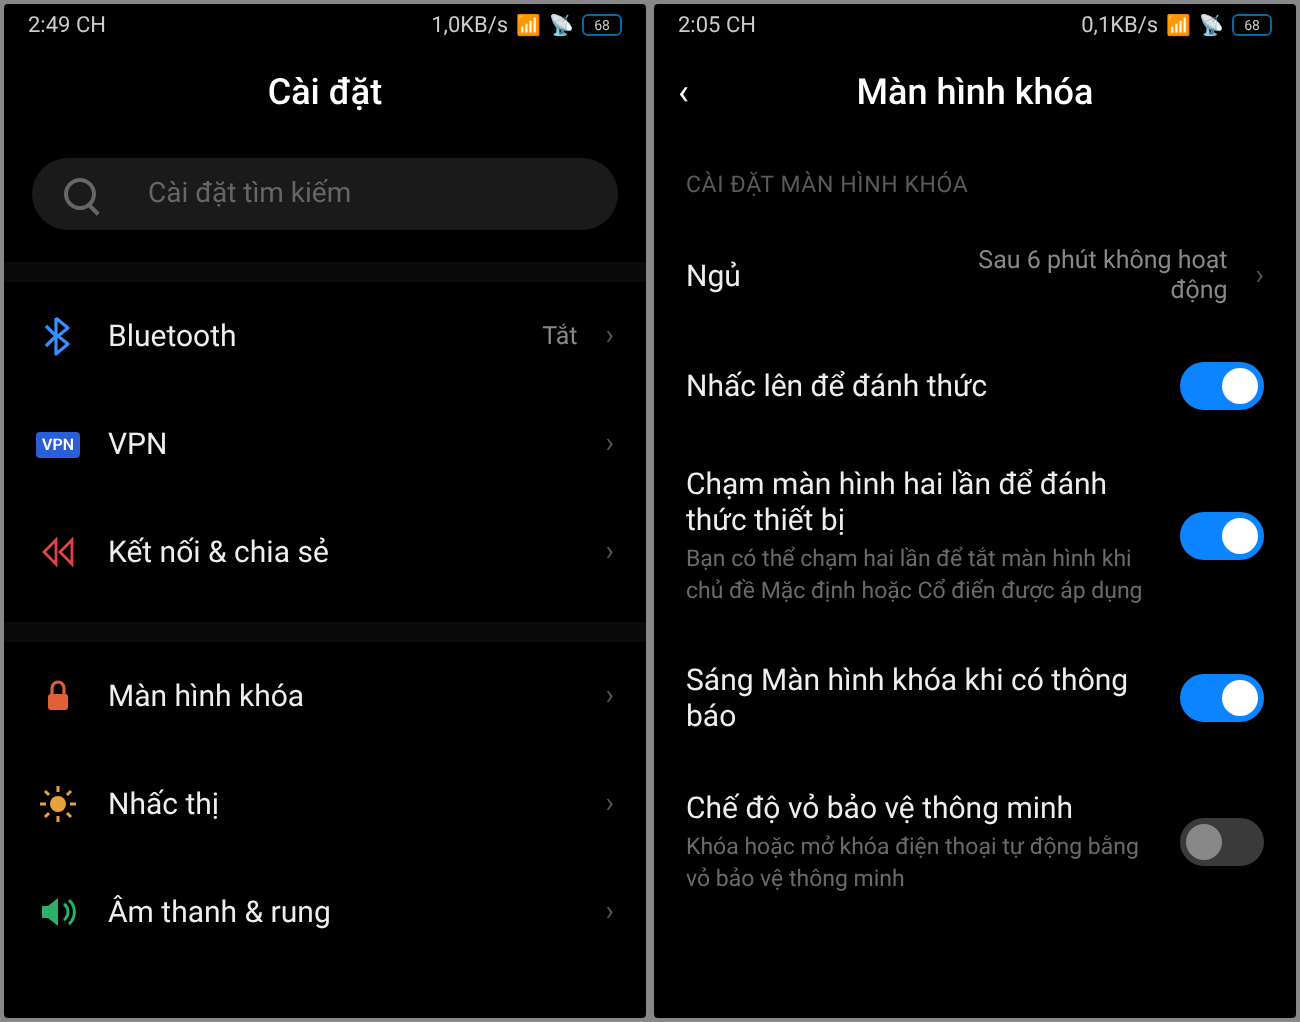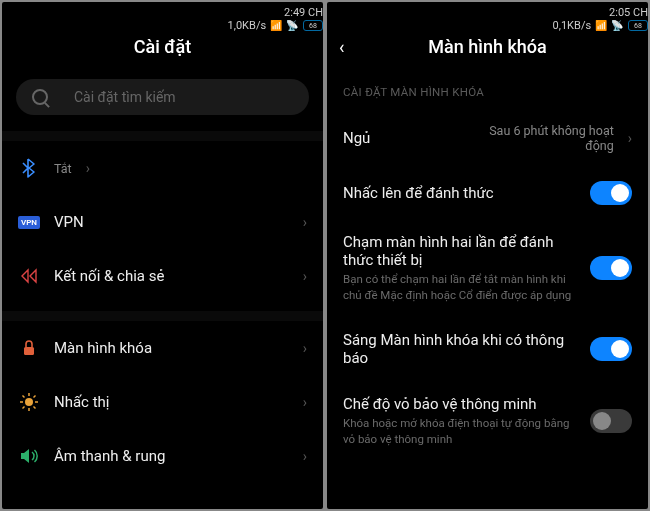--- a/index.html
+++ b/index.html
@@ -17,26 +17,25 @@
       background: #000;
       color: #fff;
       display: flex;
       flex-direction: column;
       border-radius: 2px;
       overflow: hidden;
     }
     .statusbar {
       display: flex;
       justify-content: space-between;
-      align-items: flex-end;
-      padding: 4px 0;
+      align-items: flex-start;
+      padding: 4px 12px;
       font-size: 11px;
       color: #ccc;
       height: 20px;
-      flex-direction: column;
     }
     .statusbar .right {
       display: flex;
       gap: 4px;
       align-items: center;
     }
     .battery {
       border: 1px solid #0369a1;
       border-radius: 3px;
       width: 20px;
@@ -191,20 +190,23 @@
   </div>
 
   <div class="divider"></div>
 
   <div class="row with-icon">
     <div class="icon">
       <svg width="16" height="20" viewBox="0 0 16 20">
           <path d="M7 1 L13 6 L8 10 L13 14 L7 19 L7 10 L2 15 M7 10 L2 5 M7 1 L7 10" stroke="#3a8eff" stroke-width="1.6" fill="none" stroke-linejoin="round"></path>
         </svg>
     </div>
+    <div class="row-body">
+        <div class="row-label">Bluetooth</div>
+      </div>
     <span class="row-value">Tắt</span>
     <span class="chevron">›</span>
   </div>
 
   <div class="row with-icon">
     <div class="icon">
       <div style="background:#2a5ed8;color:#fff;font-size:8px;font-weight:600;padding:2px 3px;border-radius:2px;">VPN</div>
     </div>
     <div class="row-body">
         <div class="row-label">VPN</div>

